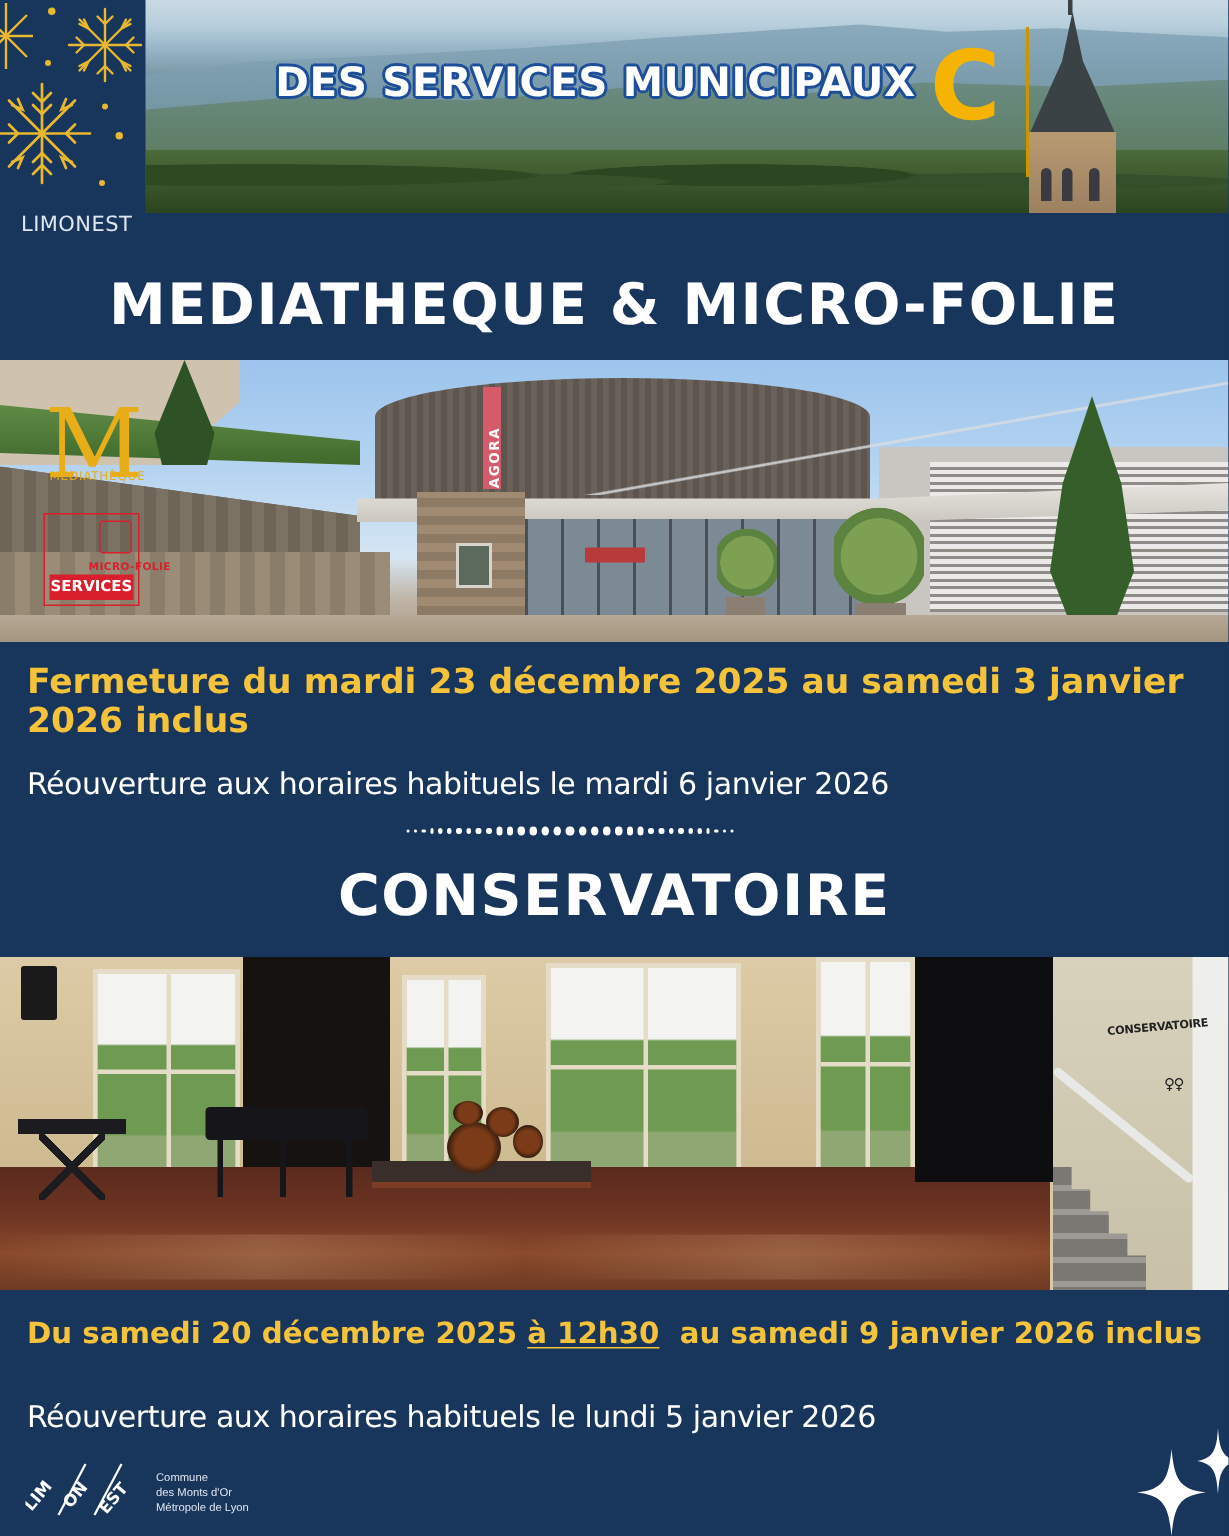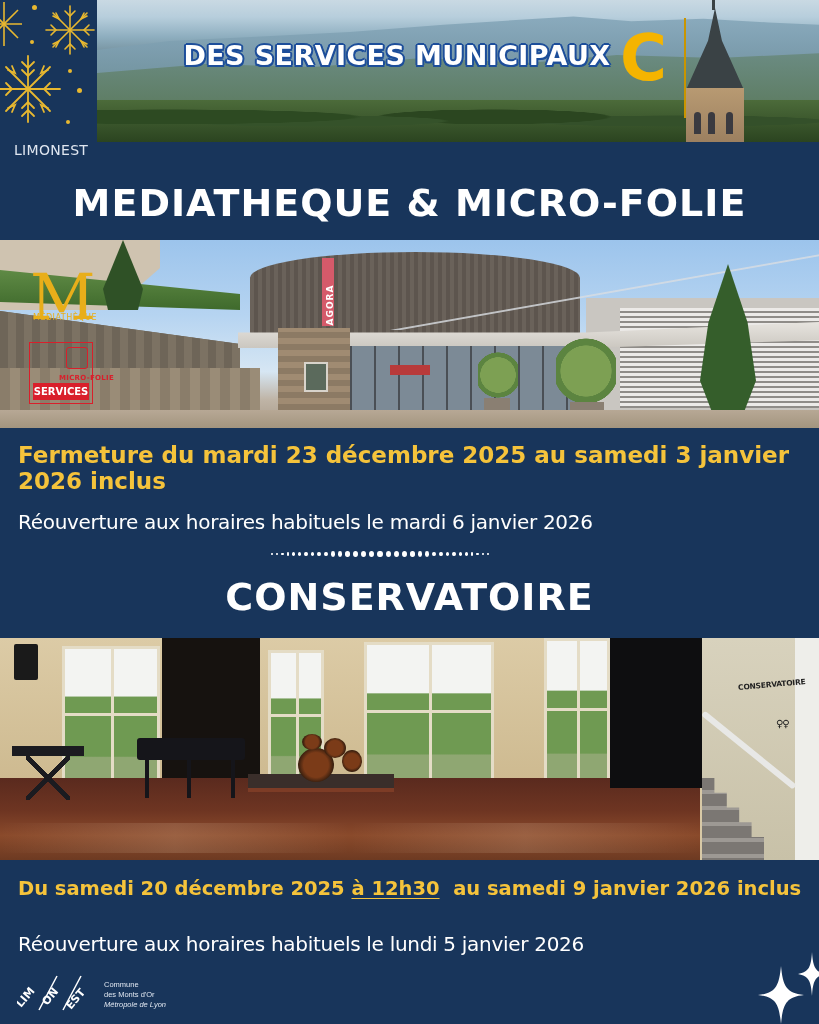--- a/index.html
+++ b/index.html
@@ -441,21 +441,21 @@
     <g fill="#fff" font-family="DejaVu Sans, sans-serif" font-weight="bold" font-size="11">
       <text x="4" y="36" transform="rotate(-50 4 36)">LIM</text>
       <text x="30" y="34" transform="rotate(-50 30 34)">ON</text>
       <text x="54" y="38" transform="rotate(-50 54 38)">EST</text>
     </g>
   </svg>
 </div>
 <div class="abs commune-text">
   <div>Commune</div>
   <div>des Monts d'Or</div>
-  <div style="font-style:italic;">Métropole de Lyon</div>
+  <div style="">Métropole de Lyon</div>
 </div>
 
 <div class="sparkle" style="left:758px; top:966px;">
   <svg width="46" height="58" viewBox="0 0 46 58">
       <path d="M23 0 C25 20 28 27 46 29 C28 31 25 38 23 58 C21 38 18 31 0 29 C18 27 21 20 23 0 Z" fill="#fff"></path>
     </svg>
 </div>
 <div class="sparkle" style="left:798px; top:952px;">
   <svg width="28" height="44" viewBox="0 0 28 44">
       <path d="M14 0 C15 15 17 20 28 22 C17 24 15 29 14 44 C13 29 11 24 0 22 C11 20 13 15 14 0 Z" fill="#fff"></path>

